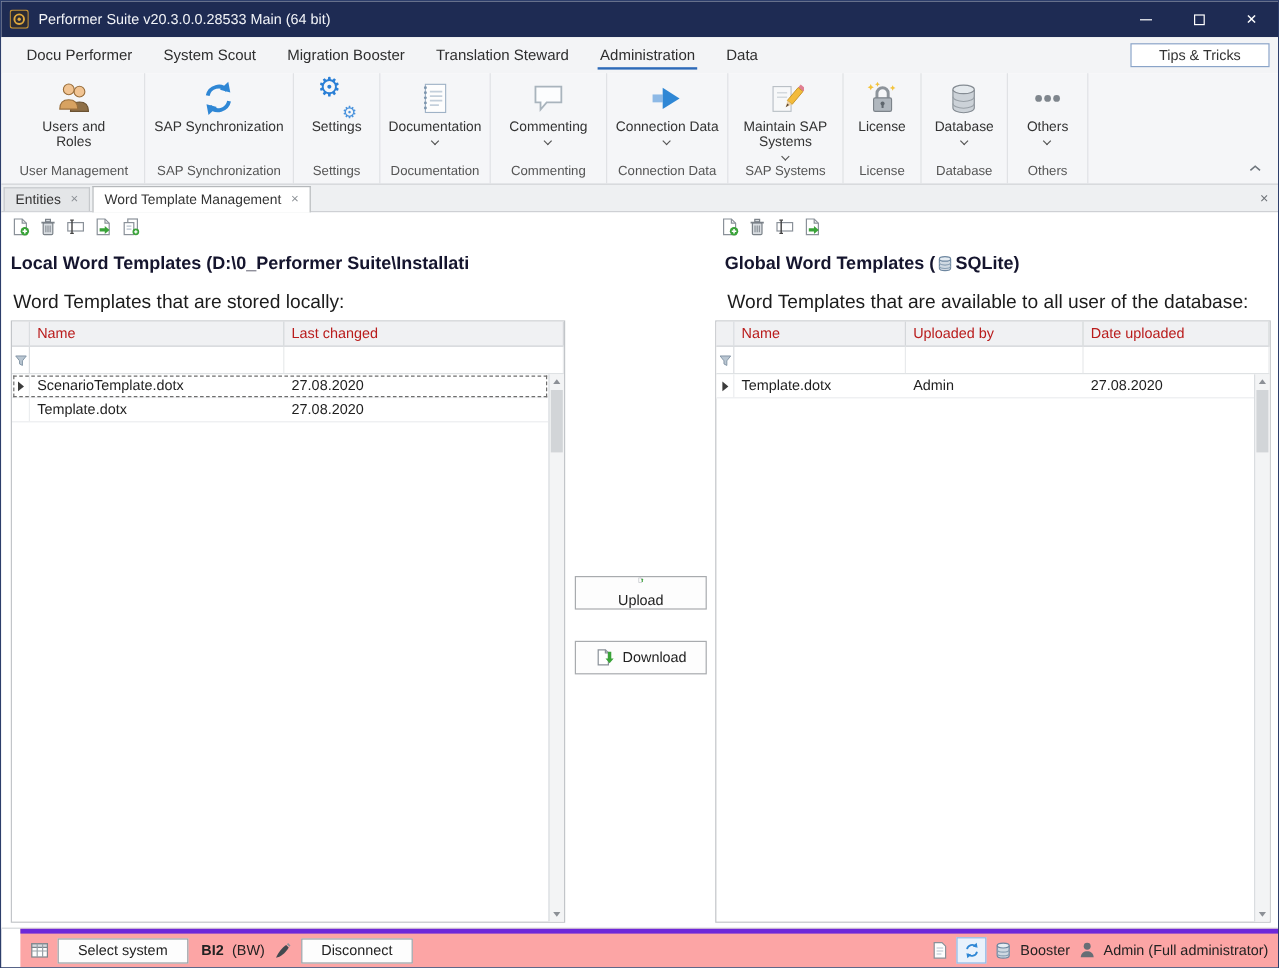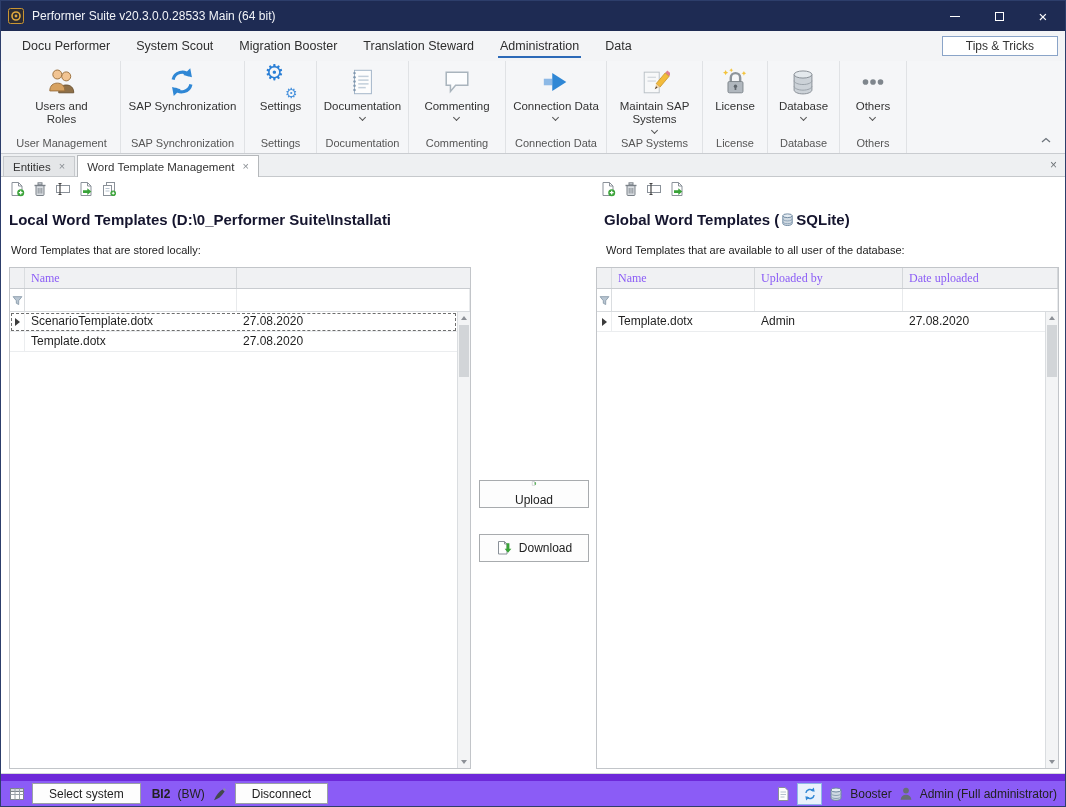--- a/index.html
+++ b/index.html
@@ -53,28 +53,28 @@
   .panel-left{position:absolute;left:0;top:0;width:472px;height:100%;}
   .transfer{position:absolute;left:472px;top:0;width:123px;height:100%;}
   .panel-right{position:absolute;left:595px;top:0;right:0;height:100%;}
   .ptoolbar{position:absolute;top:4px;left:8px;display:flex;gap:7px;}
   .panel-right .ptoolbar{left:4px;}
   .ticon{width:16px;height:16px;}
   .ticon svg{width:16px;height:16px;display:block;}
   .ptitle{position:absolute;top:34px;left:8px;right:0;font-size:15px;font-weight:bold;color:#15152e;white-space:nowrap;overflow:hidden;display:flex;align-items:center;}
   .ptitle .dbmini{width:15px;height:15px;margin:0 1px;}
   .ptitle .dbmini svg{width:15px;height:15px;display:block;}
-  .psub{position:absolute;top:67px;left:10px;font-size:11px;color:#1c1c1c;white-space:nowrap;}
+  .psub{position:absolute;top:67px;left:10px;font-size:16px;color:#1c1c1c;white-space:nowrap;}
 
   
   .grid{position:absolute;top:90px;bottom:4px;border:1px solid #c2c5c9;background:#fff;display:flex;flex-direction:column;}
   .grid-left{left:8px;right:2px;}
   .grid-right{left:0;right:6px;}
   .ghead{display:flex;height:21px;background:#f0f1f3;border-bottom:1px solid #c9ccd0;flex:0 0 auto;}
-  .gh{border-right:1px solid #d4d7da;padding:0 6px;line-height:20px;font-size:12px;color:#8b5cf6;white-space:nowrap;overflow:hidden;font-family:Liberation Serif, serif;}
+  .gh{border-right:1px solid #d4d7da;padding:0 6px;line-height:20px;font-size:12px;color:#b91c1c;white-space:nowrap;overflow:hidden;}
   .gind{width:15px;flex:0 0 15px;border-right:1px solid #dadde0;display:flex;align-items:center;justify-content:center;}
   .gfilter{display:flex;height:23px;border-bottom:1px solid #d8dbde;flex:0 0 auto;background:#fff;}
   .gf{border-right:1px solid #e8eaec;}
   .gbody{flex:1;display:flex;min-height:0;}
   .grows{flex:1;min-width:0;}
   .grow{display:flex;height:20px;border-bottom:1px solid #ebedef;background:#fff;font-size:12px;color:#1f1f1f;}
   .grow .gind{border-right:1px solid #ebedef;}
   .gc{padding:0 6px;line-height:19px;white-space:nowrap;overflow:hidden;}
   .grow.focused{outline:1px dashed #6e6e6e;outline-offset:-2px;}
   .rowptr{width:0;height:0;border-left:5px solid #3c3c3c;border-top:4px solid transparent;border-bottom:4px solid transparent;}
@@ -86,21 +86,21 @@
   .tri-down{width:0;height:0;border-left:3.5px solid transparent;border-right:3.5px solid transparent;border-top:4px solid #8c9096;}
   .strack{flex:1;position:relative;}
   .sthumb{position:absolute;left:1px;right:1px;top:1px;height:52px;background:#d2d5d8;}
 
   
   .tbtn{position:absolute;left:6px;width:110px;height:28px;background:#fdfdfd;border:1px solid #a8abae;display:flex;align-items:center;justify-content:center;gap:7px;font-size:12px;color:#222;cursor:default;}
   .tbtn svg{width:16px;height:16px;display:block;}
   .btn-upload{top:303px;flex-direction:column;} .btn-download{top:357px;}
 
   
-  .statusbar{position:absolute;left:0;right:0;bottom:0;height:32px;background:#8b5cf6;border-top:7px solid #6d28d9;display:flex;align-items:center;padding:0 8px;gap:7px;}
+  .statusbar{position:absolute;left:16px;right:0;bottom:0;height:32px;background:#fca5a5;border-top:4px solid #6d28d9;display:flex;align-items:center;padding:0 8px;gap:7px;}
   .sicon{width:16px;height:16px;flex:0 0 16px;}
   .sicon svg{width:16px;height:16px;display:block;}
   .sbtn2{height:21px;background:#fdfdfd;border:1px solid #9aa0a6;padding:0 16px;display:flex;align-items:center;font-size:12px;color:#222;white-space:nowrap;}
   .sysname{font-weight:bold;margin-left:4px;}
   .systype{color:#222;}
   .sb-right{margin-left:auto;display:flex;align-items:center;gap:6px;}
   .sync-box{width:25px;height:22px;border:1px solid #8fb8e6;background:#e9f2fc;display:flex;align-items:center;justify-content:center;}
   .sync-box svg{width:14px;height:14px;display:block;}
 </style>
 </head>
@@ -394,20 +394,21 @@
 
       <div class="ptitle">
         <span>Local Word Templates (D:\0_Performer Suite\Installati</span>
       </div>
       <div class="psub">Word Templates that are stored locally:</div>
 
       <div class="grid grid-left">
         <div class="ghead">
           <div class="gind"></div>
           <div class="gh lw-name">Name</div>
+          <div class="gh lw-last">Last changed</div>
         </div>
         <div class="gfilter">
           <div class="gind">
             <svg viewBox="0 0 12 12" width="11" height="11">
                 <path d="M1.2 1.8h9.6L7.3 6.2v4.2L4.7 9V6.2z" fill="#b9c6d2" stroke="#8496a6" stroke-width="0.9"></path>
               </svg>
           </div>
           <div class="gf lw-name"></div>
           <div class="gf lw-last"></div>
         </div>

